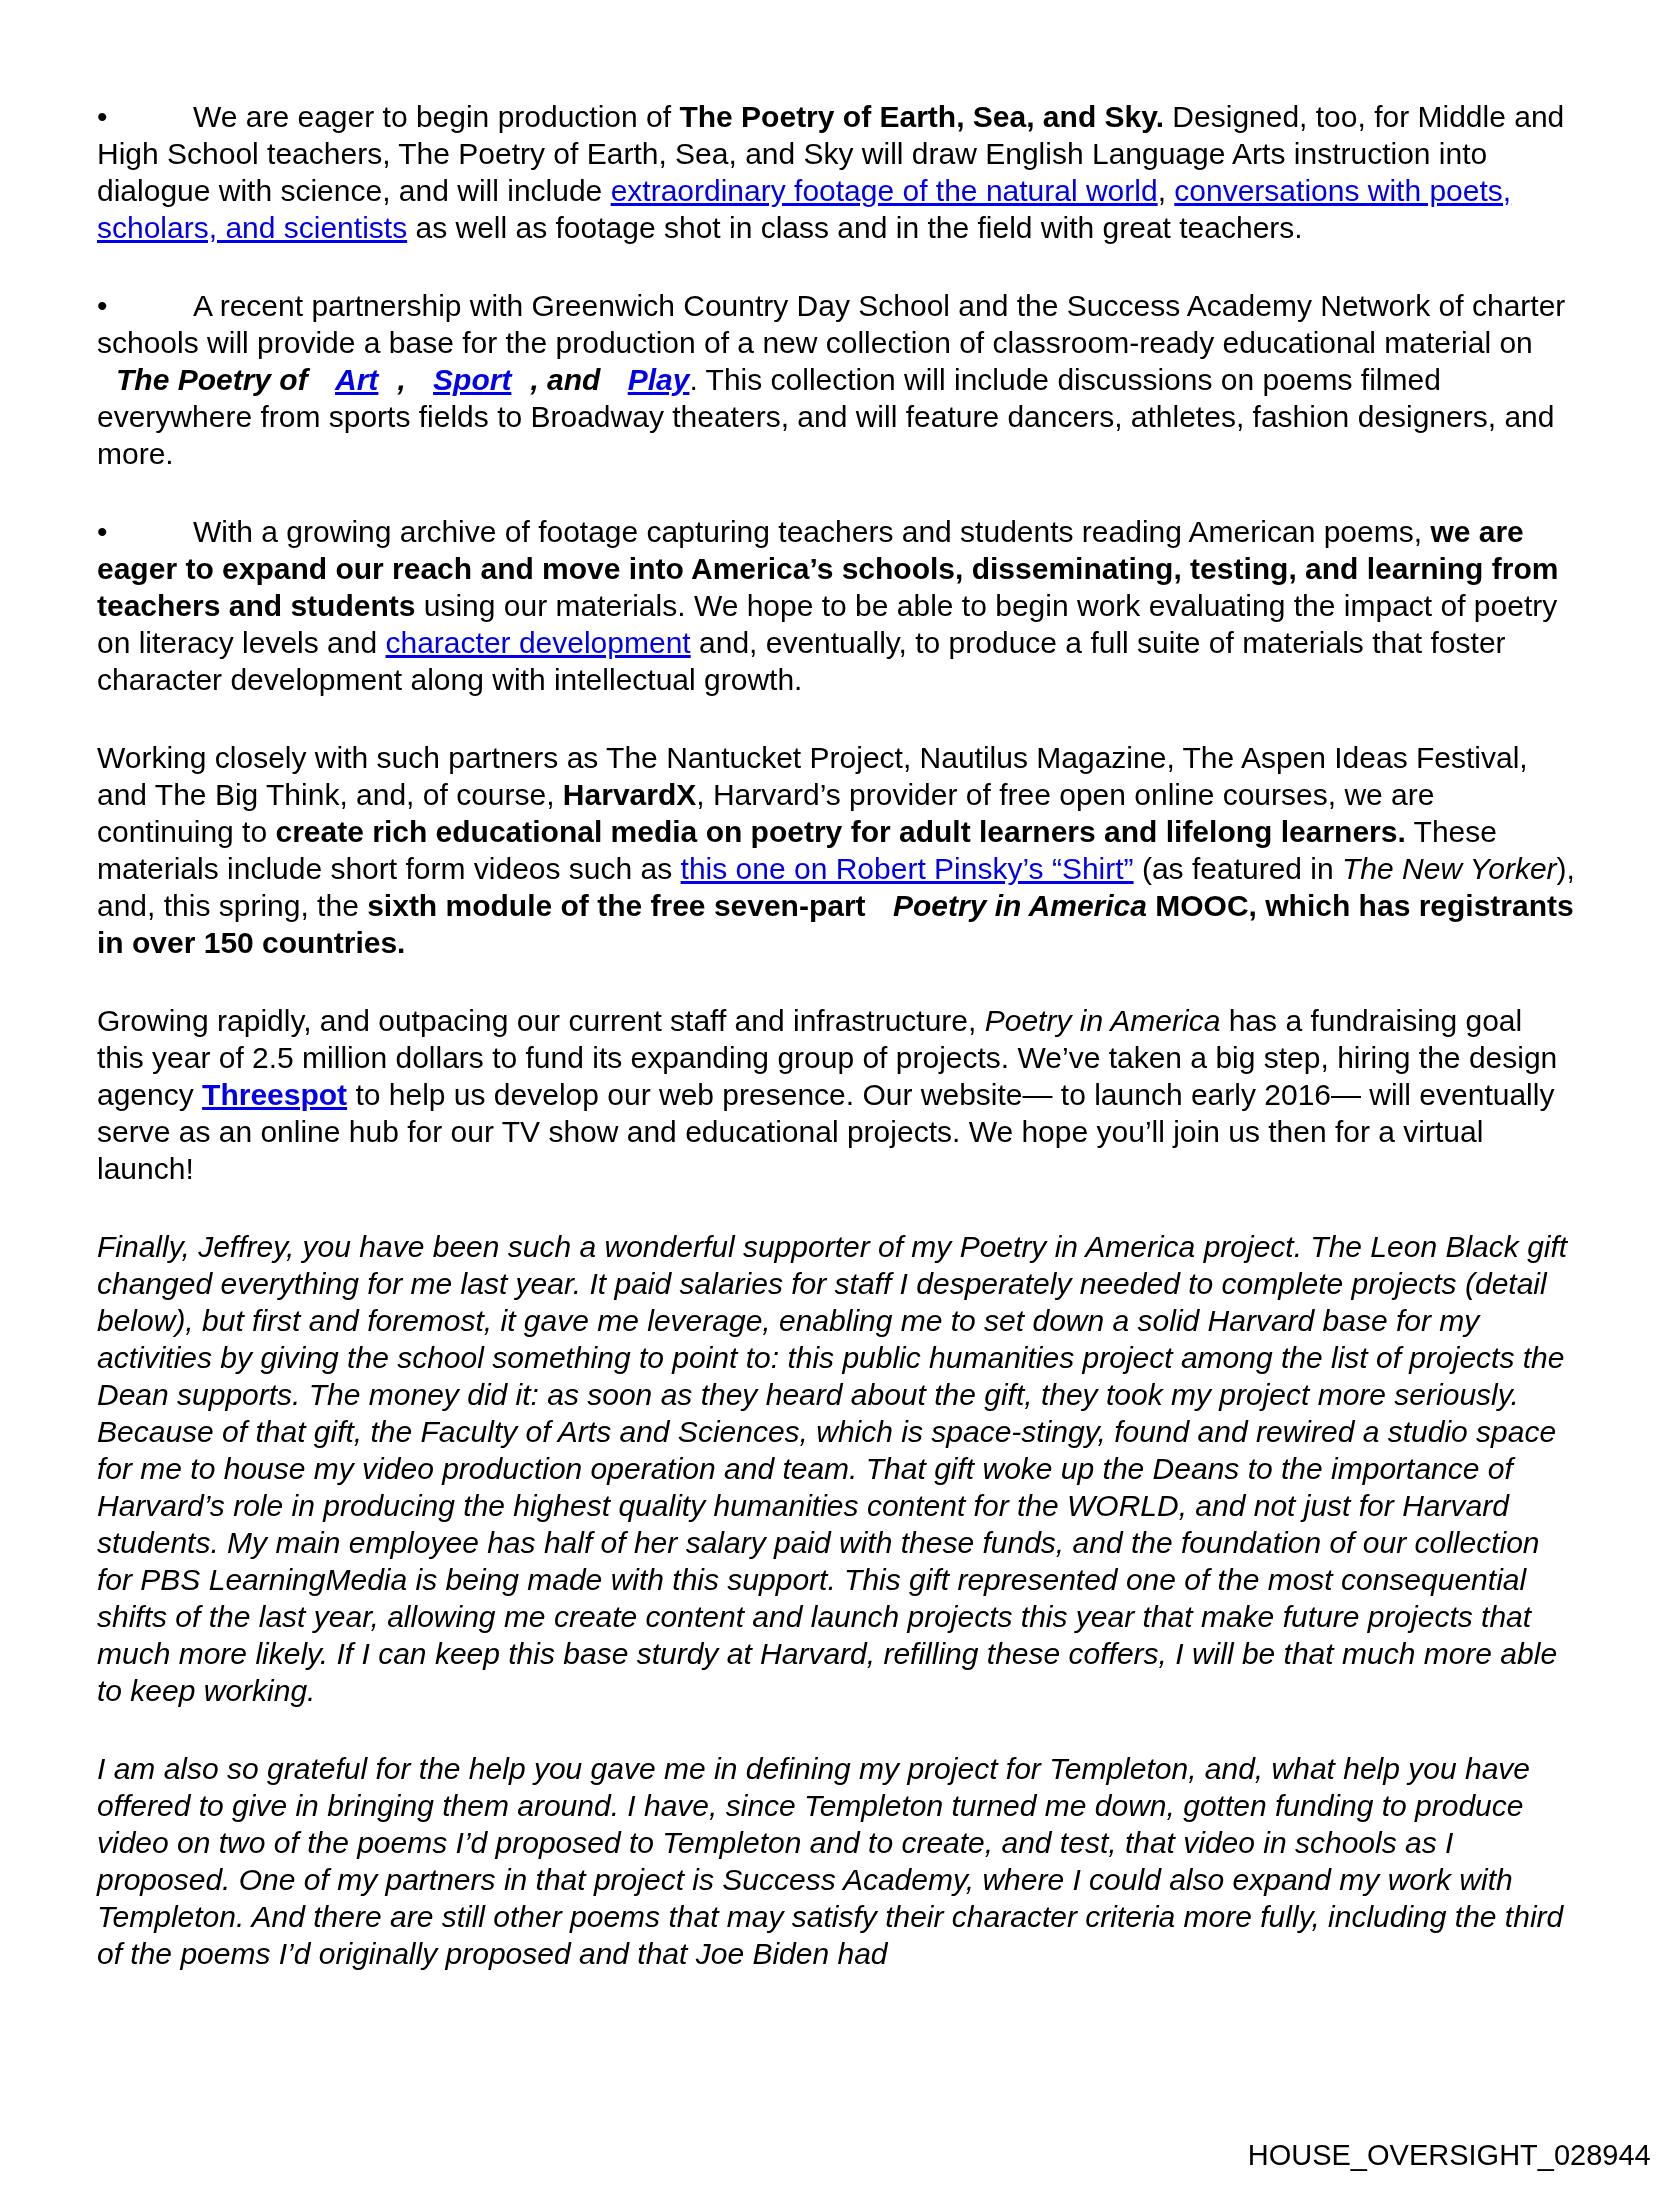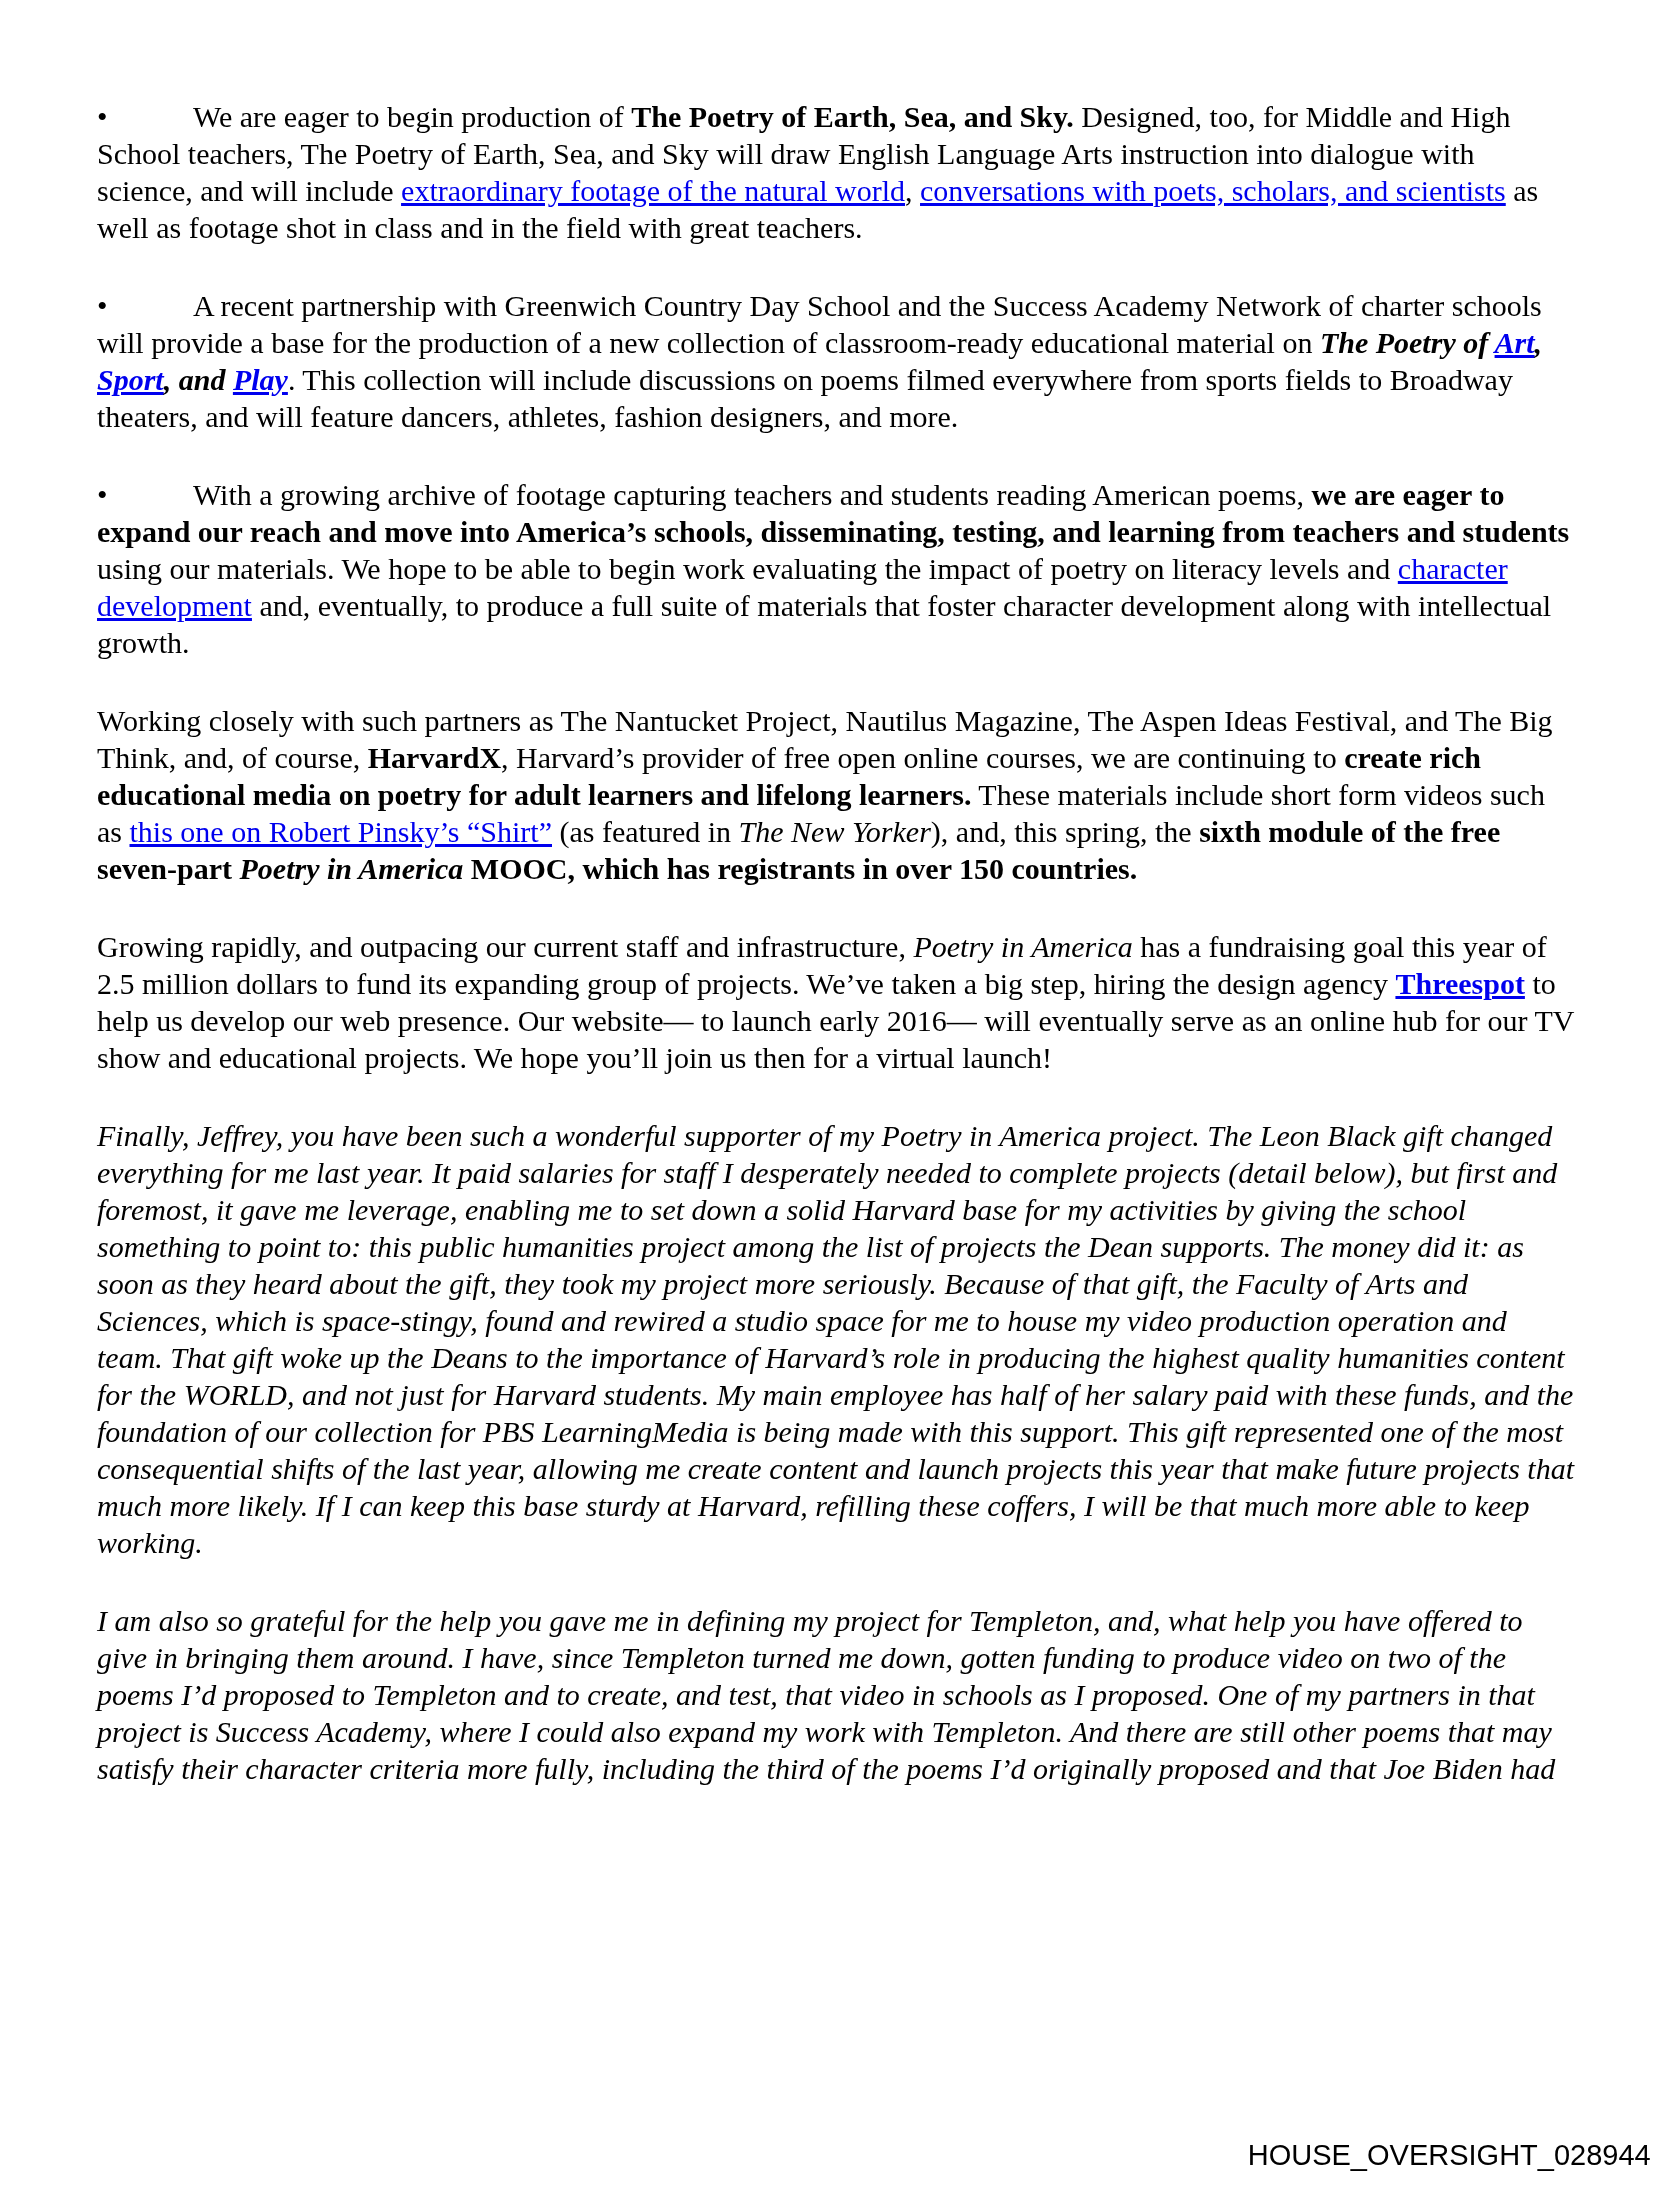--- a/index.html
+++ b/index.html
@@ -11,40 +11,39 @@
     font-family: "Liberation Sans", "DejaVu Sans", sans-serif;
     color: #000000;
     overflow: hidden;
   }
   .page {
     position: absolute;
     left: 0; top: 0;
     width: 1669px;
     height: 2205px;
     padding: 98px 92px 0 97px;
-    font-family: Liberation Serif, serif;
   }
   .para {
     font-size: 30px;
     line-height: 37px;
     margin-bottom: 41px;
     text-align: left;
     color: #000000;
     word-spacing: normal;
   }
   .bullet-marker {
     display: inline-block;
     width: 96px;
     font-size: 30px;
     vertical-align: baseline;
   }
   .seg-r { font-weight: normal; font-style: normal; }
   .seg-b { font-weight: bold; }
   .seg-i { font-style: italic; }
-  .seg-bi { font-weight: bold; font-style: italic; }
+  .seg-bi { font-weight: bold; font-style: italic; margin-left: 19px; }
   a.seg-link {
     color: #0000EE;
     text-decoration: underline;
     cursor: pointer;
   }
   .footer {
     position: absolute;
     right: 18.3px;
     bottom: 33px;
     font-size: 29px;

